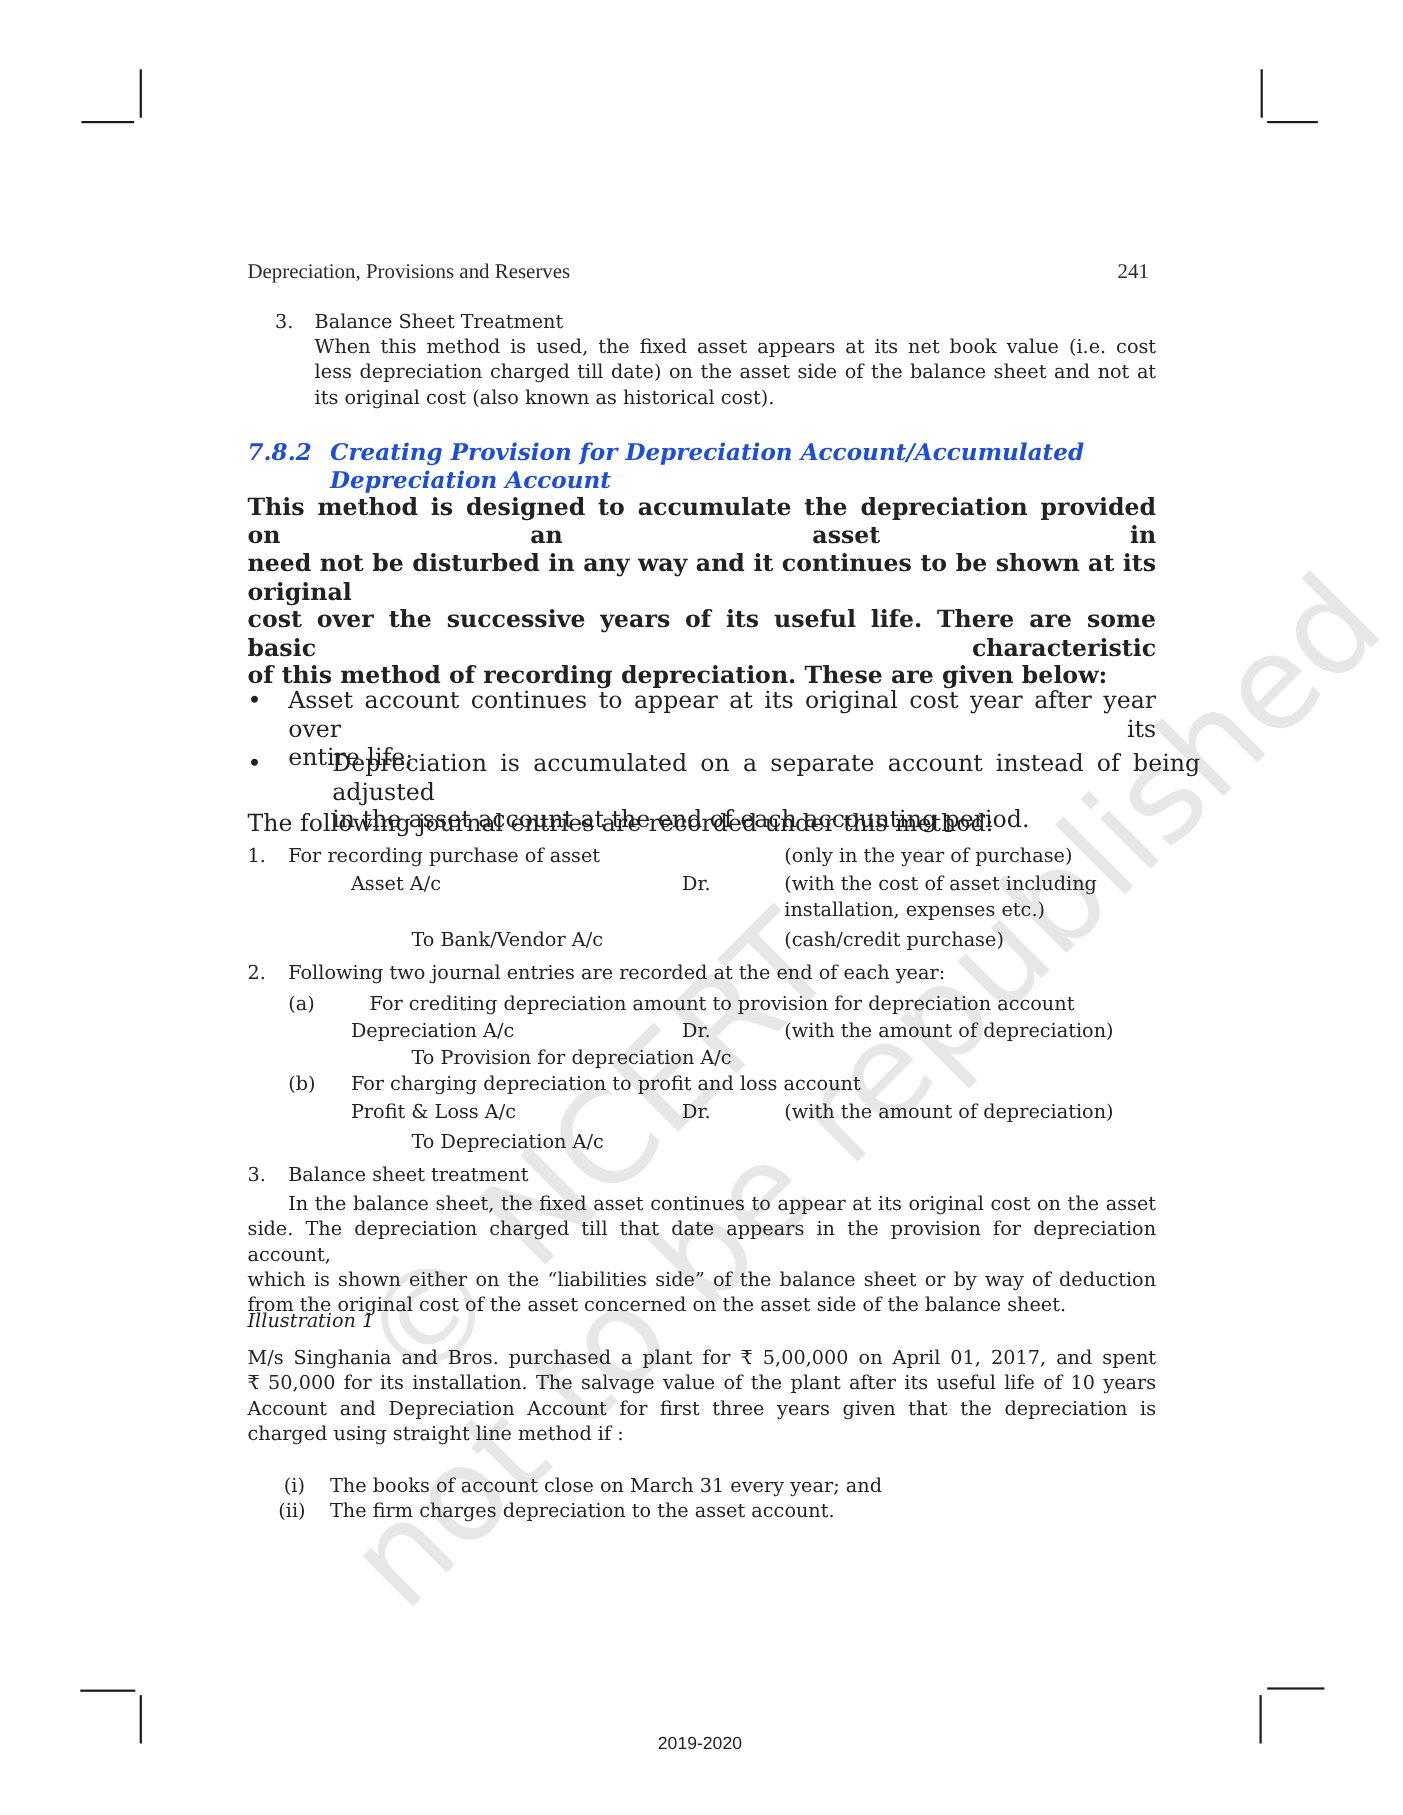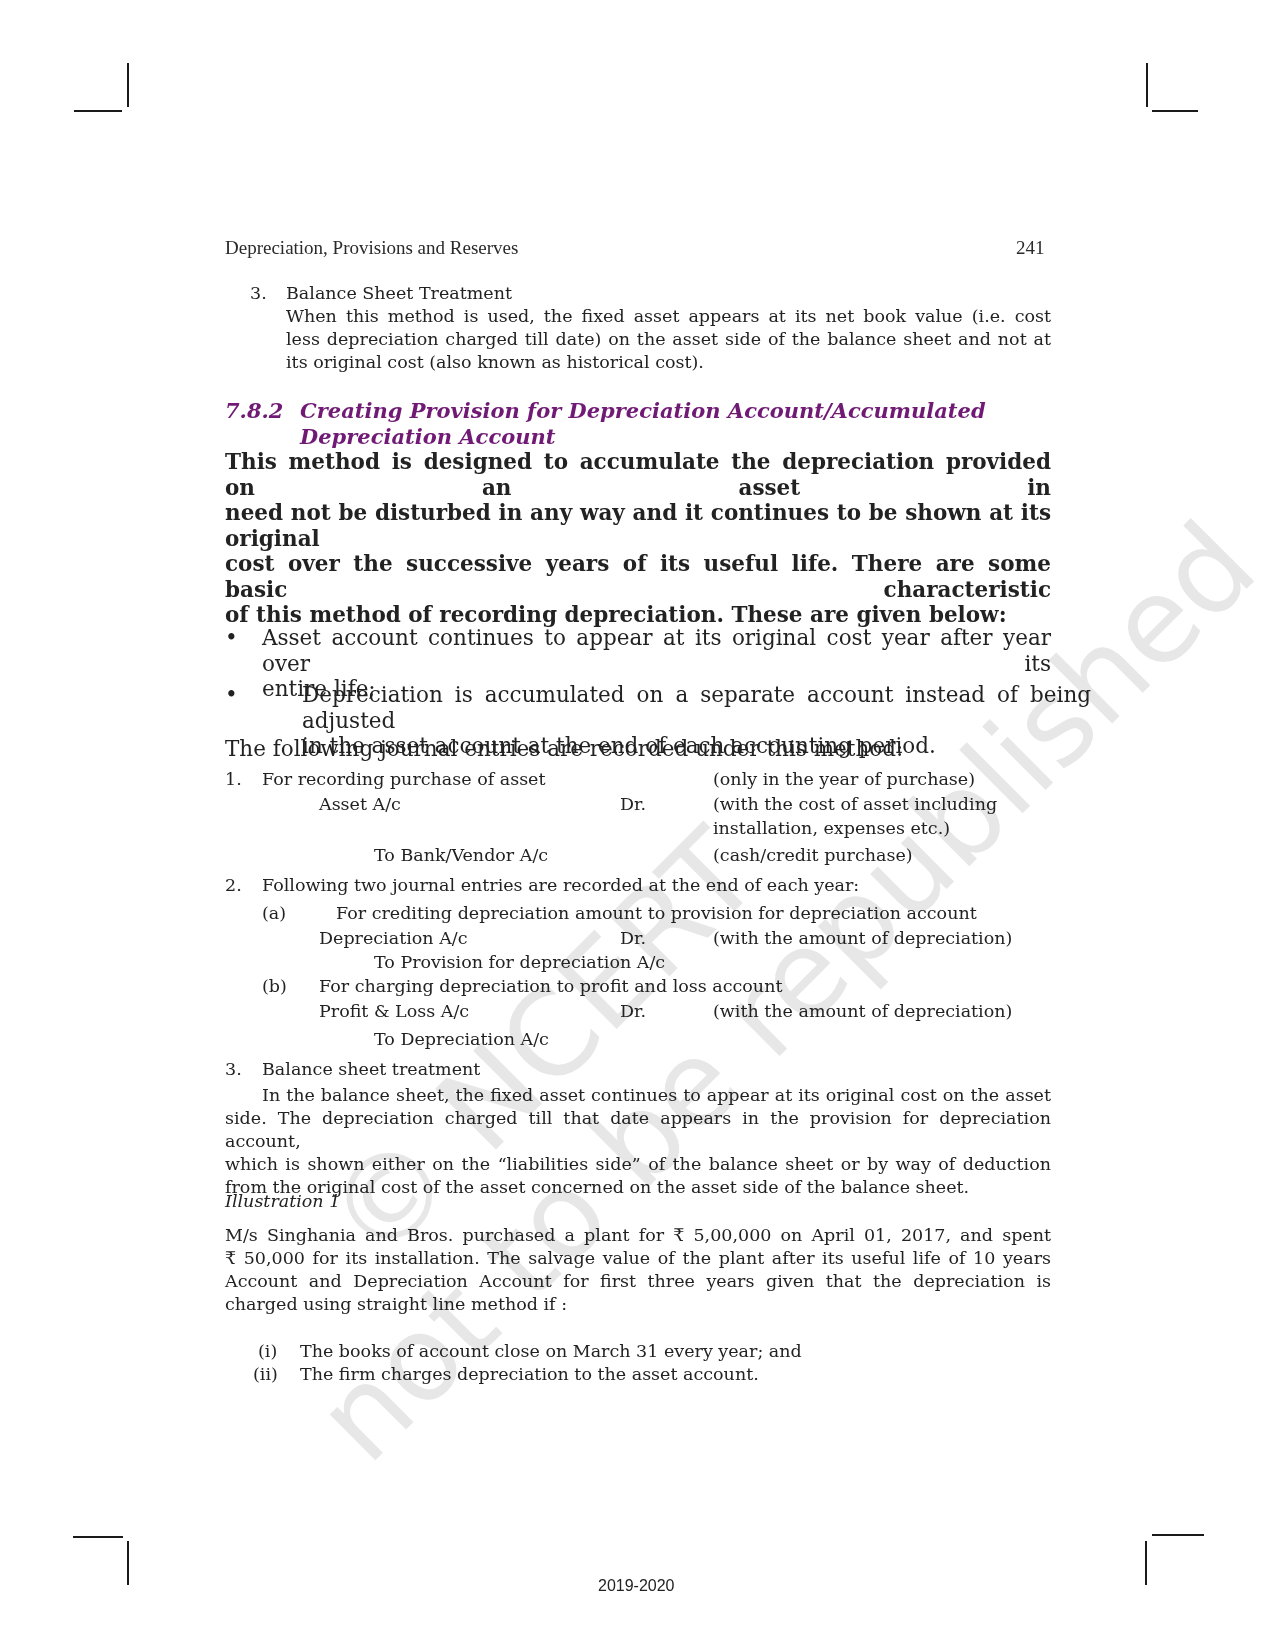--- a/index.html
+++ b/index.html
@@ -6,21 +6,21 @@
   body { width: 1275px; height: 1650px; position: relative; overflow: hidden;
          font-family: "DejaVu Serif", "Liberation Serif", serif; color: #222; }
   .abs { position: absolute; }
   .crop { position: absolute; background: #1a1a1a; }
   .watermark { position: absolute; color: rgba(170,170,170,0.28); font-family: "DejaVu Sans", sans-serif;
                font-size: 118px; white-space: nowrap; transform-origin: left top; pointer-events: none; }
   .running-head { font-family: "Liberation Serif", serif; font-size: 19px; color: #2a2a2a; }
   .small { font-size: 17.5px; line-height: 23px; }
   .body-text { font-size: 21.5px; line-height: 25.5px; }
   .mid { font-size: 17.5px; line-height: 22.5px; }
-  .heading { font-family: "DejaVu Serif", serif; font-style: italic; font-weight: bold; font-size: 21px; line-height: 26px; color: #701a75; }
+  .heading { font-family: "DejaVu Serif", serif; font-style: italic; font-weight: bold; font-size: 21px; line-height: 26px; color: #1d4ed8; }
   .italic { font-style: italic; }
   .justify { text-align: justify; text-align-last: justify; }
   .lastline { text-align: left; }
   .footer { font-family: "Liberation Sans", sans-serif; font-size: 16px; color: #222; }
   .row { position: absolute; white-space: nowrap; }
 </style>
 </head>
 <body>
 
 <div class="crop" style="left:127px;top:63px;width:2px;height:44px;"></div>

